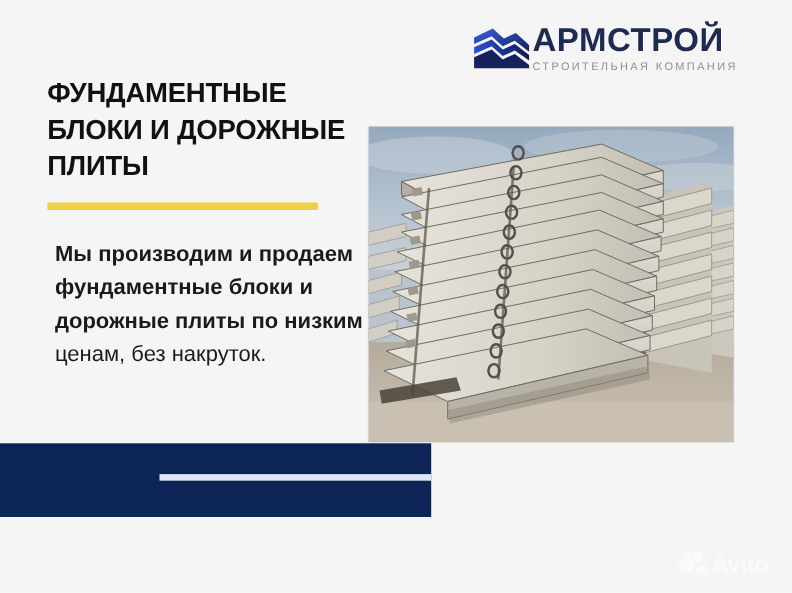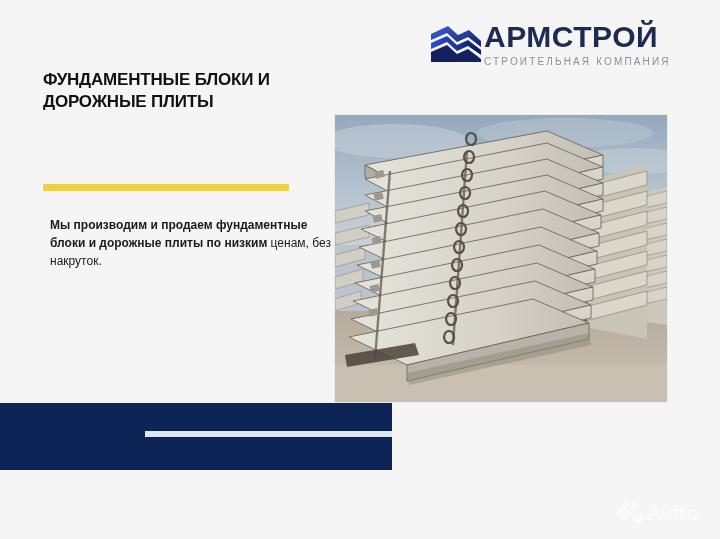--- a/index.html
+++ b/index.html
@@ -61,21 +61,21 @@
     white-space: nowrap;
     text-align: center;
   }
 
   
   .headline {
     position: absolute;
     left: 43px;
     top: 69px;
     width: 300px;
-    font-size: 17px;
+    font-size: 25px;
     font-weight: 700;
     line-height: 1.32;
     letter-spacing: -0.2px;
     color: #111111;
     text-transform: uppercase;
   }
 
   
   .gold-rule {
     position: absolute;
@@ -86,21 +86,21 @@
     background: #eed04b;
     border-radius: 1px;
   }
 
   
   .body-text {
     position: absolute;
     left: 50px;
     top: 216px;
     width: 285px;
-    font-size: 12px;
+    font-size: 20px;
     font-weight: 700;
     line-height: 1.52;
     color: #1a1a1a;
   }
   .body-text .tail {
     font-weight: 400;
   }
 
   
   .photo {

